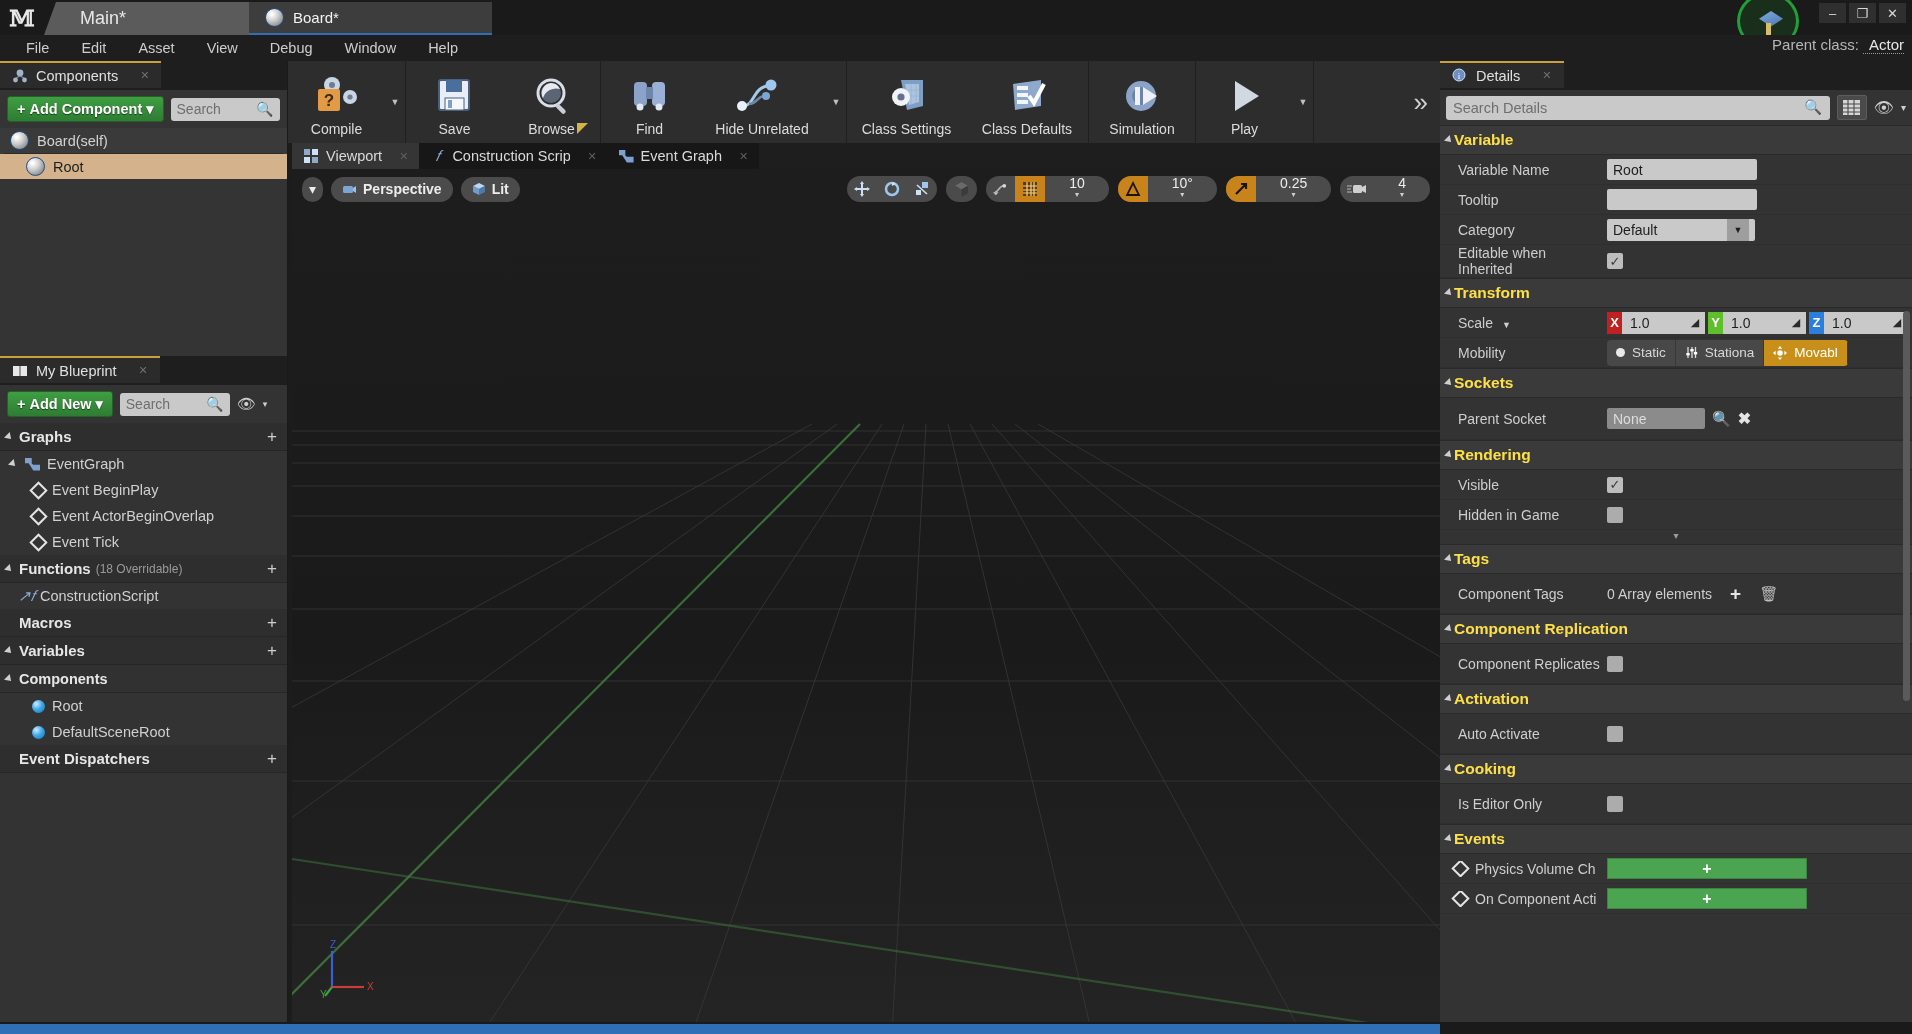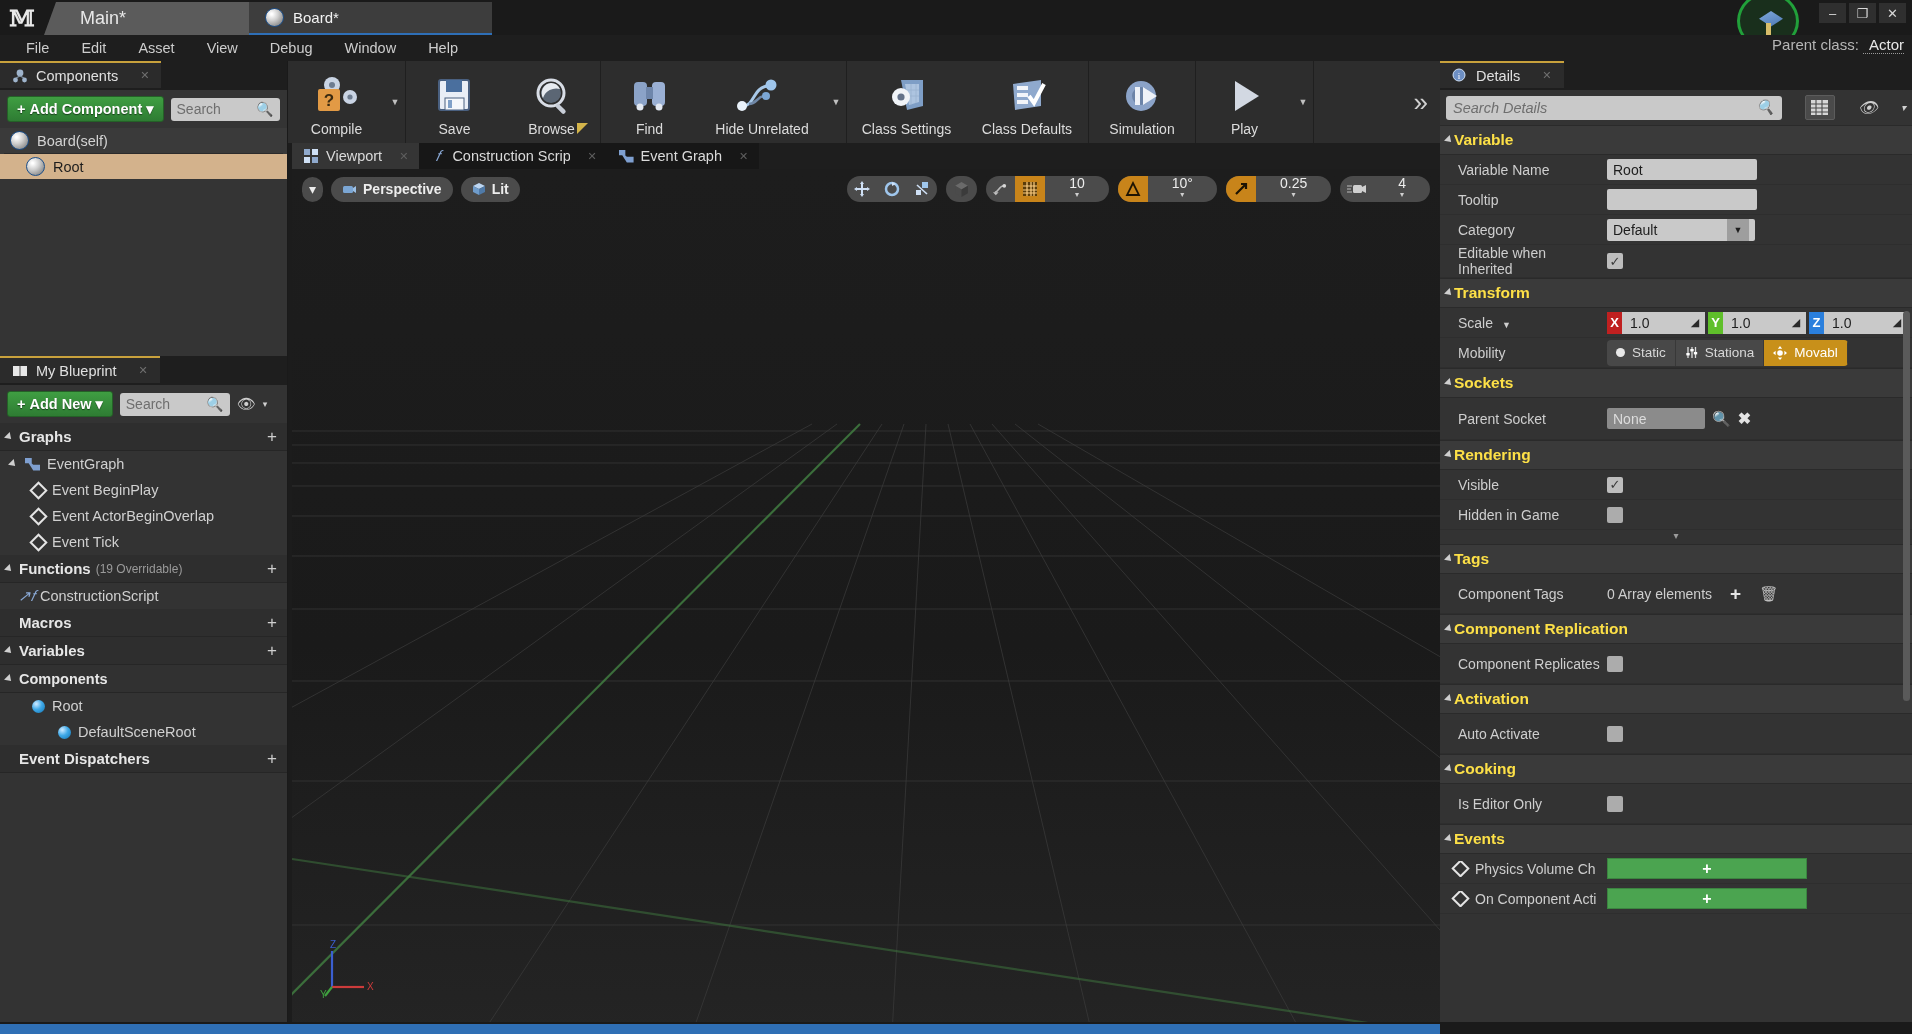--- a/index.html
+++ b/index.html
@@ -115,21 +115,21 @@
      font-size:14px; color:#ededed; min-width:26px; }
   .pill .cell.on { background:#c8841a; color:#fff; }
   .pill .cell.val { flex-direction:column; gap:0; line-height:12px; padding:0 24px; }
   .pill .cell.val .dn { font-size:8px; color:#cfcfcf; }
   .grid-canvas { position:absolute; left:0; top:0; width:100%; height:100%; }
   .axisgiz { position:absolute; left:28px; bottom:35px; width:60px; height:60px; }
 
   
   .details { position:absolute; left:1440px; top:61px; width:472px; height:973px; background:#333333; }
   .d-tabrow { height:29px; background:#1e1e1e; }
-  .d-search { display:flex; align-items:center; gap:23px; padding:5px 6px;font-style:italic; }
+  .d-search { display:flex; align-items:center; gap:7px; padding:5px 6px; }
   .d-searchbox { flex:1; background:#c9c9c9; border-radius:3px; height:24px; display:flex;
      align-items:center; padding:0 7px; color:#6e6e6e; font-size:14.5px; }
   .d-searchbox .mag { margin-left:auto; color:#2b2b2b; }
   .iconbtn { width:30px; height:25px; background:#4a4a4a; border:1px solid #5c5c5c; border-radius:2px;
      display:flex; align-items:center; justify-content:center; }
   .cat { height:30px; display:flex; align-items:center; gap:0; padding-left:6px;
      background:#3a3a3a; font-size:15.5px; font-weight:bold; color:#fde047;
      border-top:1px solid #2a2a2a; border-bottom:1px solid #2a2a2a; }
   .prow { display:flex; min-height:30px; align-items:center; font-size:14px; color:#cecece;
      border-bottom:1px solid #2e2e2e;}
@@ -284,21 +284,21 @@
       <span>Event ActorBeginOverlap</span>
     </div>
     <div class="mbrow" style="padding-left:32px;">
       <span class="diamond"></span>
       <span>Event Tick</span>
     </div>
 
     <div class="sectionhdr">
       <span class="tri"></span>
       <span>Functions</span>
-      <span class="sub">(19 Overridable)</span>
+      <span class="sub">(18 Overridable)</span>
       <span class="plus">+</span>
     </div>
     <div class="mbrow" style="padding-left:18px;">
       <span class="fnico">↗𝑓</span>
       <span>ConstructionScript</span>
     </div>
 
     <div class="sectionhdr">
       <span style="width:8px;"></span>
       <span>Macros</span>
@@ -312,21 +312,21 @@
     </div>
 
     <div class="sectionhdr" style="font-size:14.5px;background:#313131;">
       <span class="tri"></span>
       <span>Components</span>
     </div>
     <div class="mbrow" style="padding-left:32px;">
       <span class="ball"></span>
       <span>Root</span>
     </div>
-    <div class="mbrow" style="padding-left:40px;margin-left:18px;">
+    <div class="mbrow" style="padding-left:32px;">
       <span class="ball"></span>
       <span>DefaultSceneRoot</span>
     </div>
 
     <div class="sectionhdr">
       <span style="width:8px;"></span>
       <span>Event Dispatchers</span>
       <span class="plus">+</span>
     </div>
   </div>

